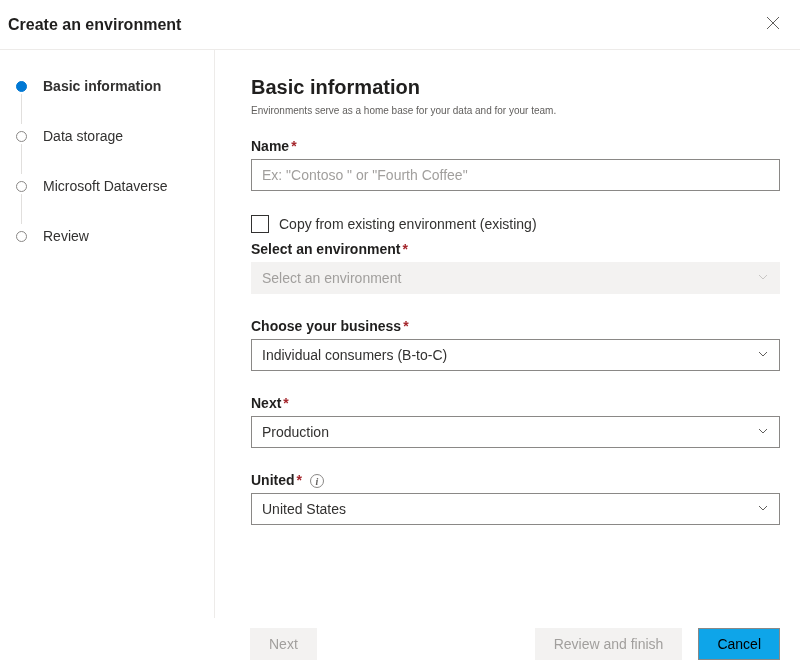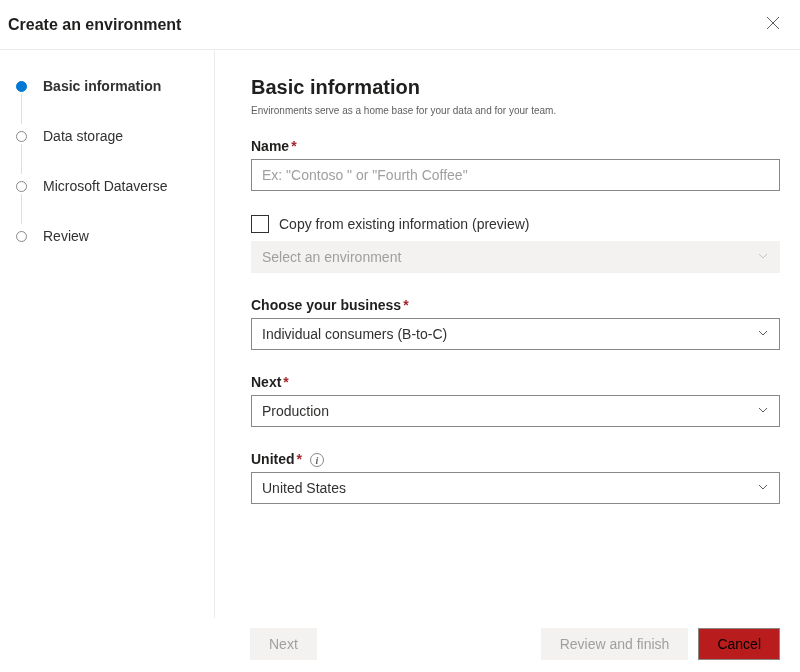--- a/index.html
+++ b/index.html
@@ -160,31 +160,31 @@
     align-items: center;
     justify-content: space-between;
     padding: 0 20px 0 250px;
   }
   .btn {
     height: 32px;
     padding: 0 18px;
     font-size: 14px;
     font-family: inherit;
     border: 1px solid #8a8886;
-    background: #b91c1c;
+    background: #0ea5e9;
     cursor: pointer;
   }
   .btn.disabled {
     background: #f3f2f1;
     border-color: #f3f2f1;
     color: #a19f9d;
     cursor: default;
     text-align: right;
   }
-  .footer-right { display: flex; gap: 10px; }
+  .footer-right { display: flex; gap: 16px; }
 </style>
 </head>
 <body>
 
 <div class="header">
   <h1>Create an environment</h1>
   <button class="close-btn" aria-label="Close">
     <svg width="14" height="14" viewBox="0 0 14 14">
         <path d="M1 1 L13 13 M13 1 L1 13" stroke="#605e5c" stroke-width="1"></path>
       </svg>
@@ -220,22 +220,25 @@
     <div class="field">
       <label class="field-label">
         <span>Name</span><span class="req">*</span>
       </label>
       <input type="text" class="text-input" placeholder="Ex: &quot;Contoso &quot; or &quot;Fourth Coffee&quot;" style="">
     </div>
 
     <div class="field">
       <div class="checkbox-row">
         <div class="checkbox"></div>
-        <span class="checkbox-label">Copy from existing information (preview)</span>
-      </div>
+        <span class="checkbox-label">Copy from existing environment (existing)</span>
+      </div>
+      <label class="field-label">
+        <span>Select an environment</span><span class="req">*</span>
+      </label>
       <div class="select-box disabled">
         <span>Select an environment</span>
         <span class="chev">
           <svg width="12" height="12" viewBox="0 0 12 12">
               <path d="M2 4 L6 8 L10 4" stroke="currentColor" stroke-width="1" fill="none"></path>
             </svg>
         </span>
       </div>
     </div>
 

